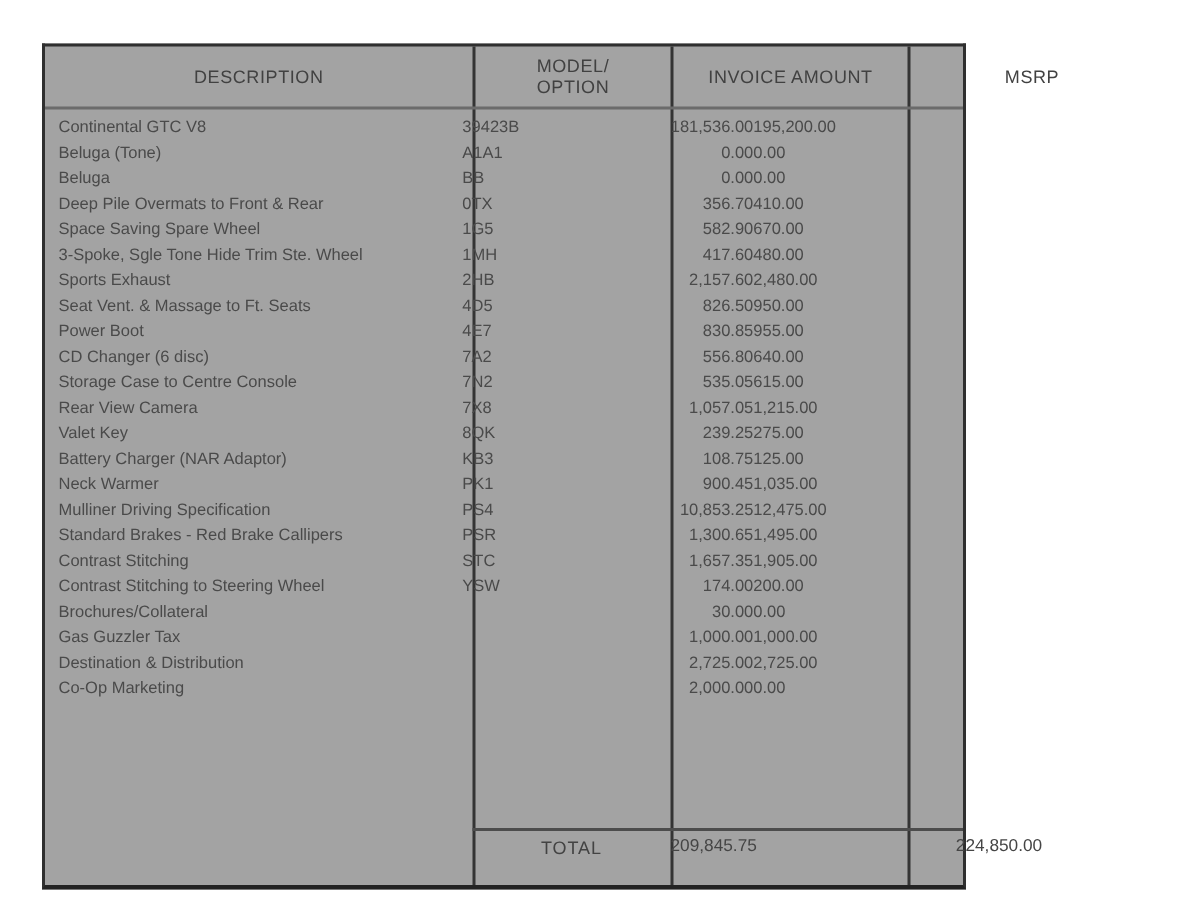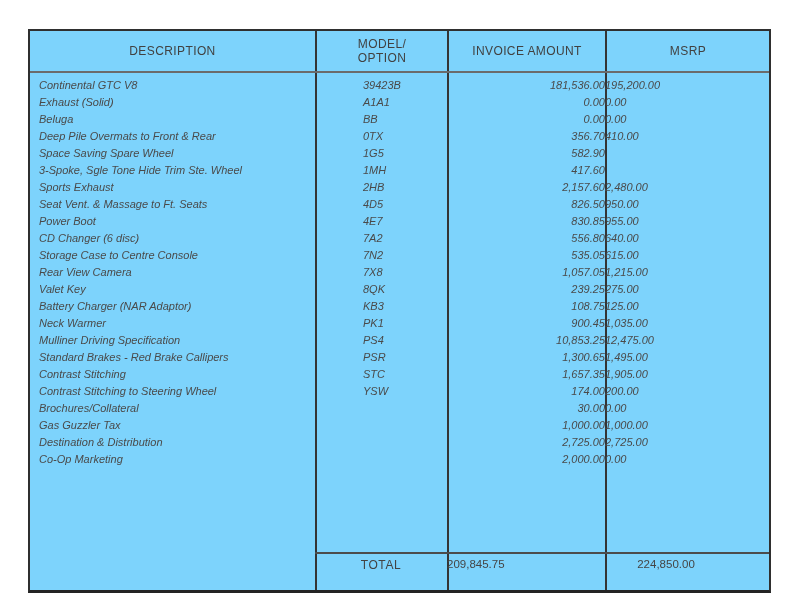--- a/index.html
+++ b/index.html
@@ -1,38 +1,38 @@
 <!DOCTYPE html>
 <html><head>
 <meta charset="utf-8">
 <style>
   html,body{margin:0;padding:0;background:#ffffff;}
   .page{
     position:relative;width:788px;height:600px;background:#ffffff;
     font-family:"Liberation Sans",sans-serif;color:#474747;overflow:hidden;
   }
   .tbl{
-    position:absolute;left:28px;top:29px;width:743px;height:564px;
+    position:absolute;left:28px;top:29px;width:616px;height:564px;
     box-sizing:border-box;border:2px solid #2f2f2f;border-bottom-width:3px;
-    border-bottom-color:#232323;background:#7dd3fc;
+    border-bottom-color:#232323;background:#a3a3a3;
   }
   .vline{position:absolute;top:0;bottom:0;width:2px;background:#343434;}
   .v1{left:285px}.v2{left:417px}.v3{left:575px}
   .hline-header{position:absolute;left:0;right:0;top:40px;height:2px;background:#6b6b6b;}
   .hline-total{position:absolute;left:285px;right:0;top:521px;height:2px;background:#4c4c4c;}
   .hdr{
     position:absolute;top:0;height:40px;display:flex;align-items:center;justify-content:center;
     font-size:12px;letter-spacing:0.4px;color:#414141;
   }
   .hdr-desc{left:0;width:285px;}
   .hdr-model{left:287px;width:130px;flex-direction:column;line-height:14px;}
   .hdr-inv{left:419px;width:156px;}
   .hdr-msrp{left:577px;width:162px;}
   .rows{position:absolute;left:0;top:45px;right:0;}
-  .row{display:flex;height:17px;align-items:center;font-size:11px;color:#4a4a4a;font-style:italic;}
+  .row{display:flex;height:17px;align-items:center;font-size:11px;color:#4a4a4a;}
   .c-desc{width:285px;padding-left:9px;box-sizing:border-box;white-space:nowrap;overflow:hidden;}
   .c-model{width:132px;padding-left:48px;box-sizing:border-box;white-space:nowrap;}
   .c-inv{width:158px;text-align:right;box-sizing:border-box;white-space:nowrap;}
   .c-msrp{width:164px;text-align:left;padding-right:42px;box-sizing:border-box;white-space:nowrap;}
   .total-label{
     position:absolute;left:285px;width:132px;top:527px;text-align:center;
     font-size:12px;letter-spacing:0.6px;color:#434343;
   }
   .total-inv{
     position:absolute;left:417px;width:158px;top:527px;text-align:right;
@@ -70,21 +70,21 @@
 
     <div class="rows">
   <div class="row">
     <div class="c-desc">Continental GTC V8</div>
     <div class="c-model">39423B</div>
     <div class="c-inv">181,536.00</div>
     <div class="c-msrp">195,200.00</div>
   </div>
 
   <div class="row">
-    <div class="c-desc">Exhaust (Solid)</div>
+    <div class="c-desc">Beluga (Tone)</div>
     <div class="c-model">A1A1</div>
     <div class="c-inv">0.00</div>
     <div class="c-msrp">0.00</div>
   </div>
 
   <div class="row">
     <div class="c-desc">Beluga</div>
     <div class="c-model">BB</div>
     <div class="c-inv">0.00</div>
     <div class="c-msrp">0.00</div>
@@ -94,26 +94,28 @@
     <div class="c-desc">Deep Pile Overmats to Front &amp; Rear</div>
     <div class="c-model">0TX</div>
     <div class="c-inv">356.70</div>
     <div class="c-msrp">410.00</div>
   </div>
 
   <div class="row">
     <div class="c-desc">Space Saving Spare Wheel</div>
     <div class="c-model">1G5</div>
     <div class="c-inv">582.90</div>
+    <div class="c-msrp">670.00</div>
   </div>
 
   <div class="row">
     <div class="c-desc">3-Spoke, Sgle Tone Hide Trim Ste. Wheel</div>
     <div class="c-model">1MH</div>
     <div class="c-inv">417.60</div>
+    <div class="c-msrp">480.00</div>
   </div>
 
   <div class="row">
     <div class="c-desc">Sports Exhaust</div>
     <div class="c-model">2HB</div>
     <div class="c-inv">2,157.60</div>
     <div class="c-msrp">2,480.00</div>
   </div>
 
   <div class="row">

